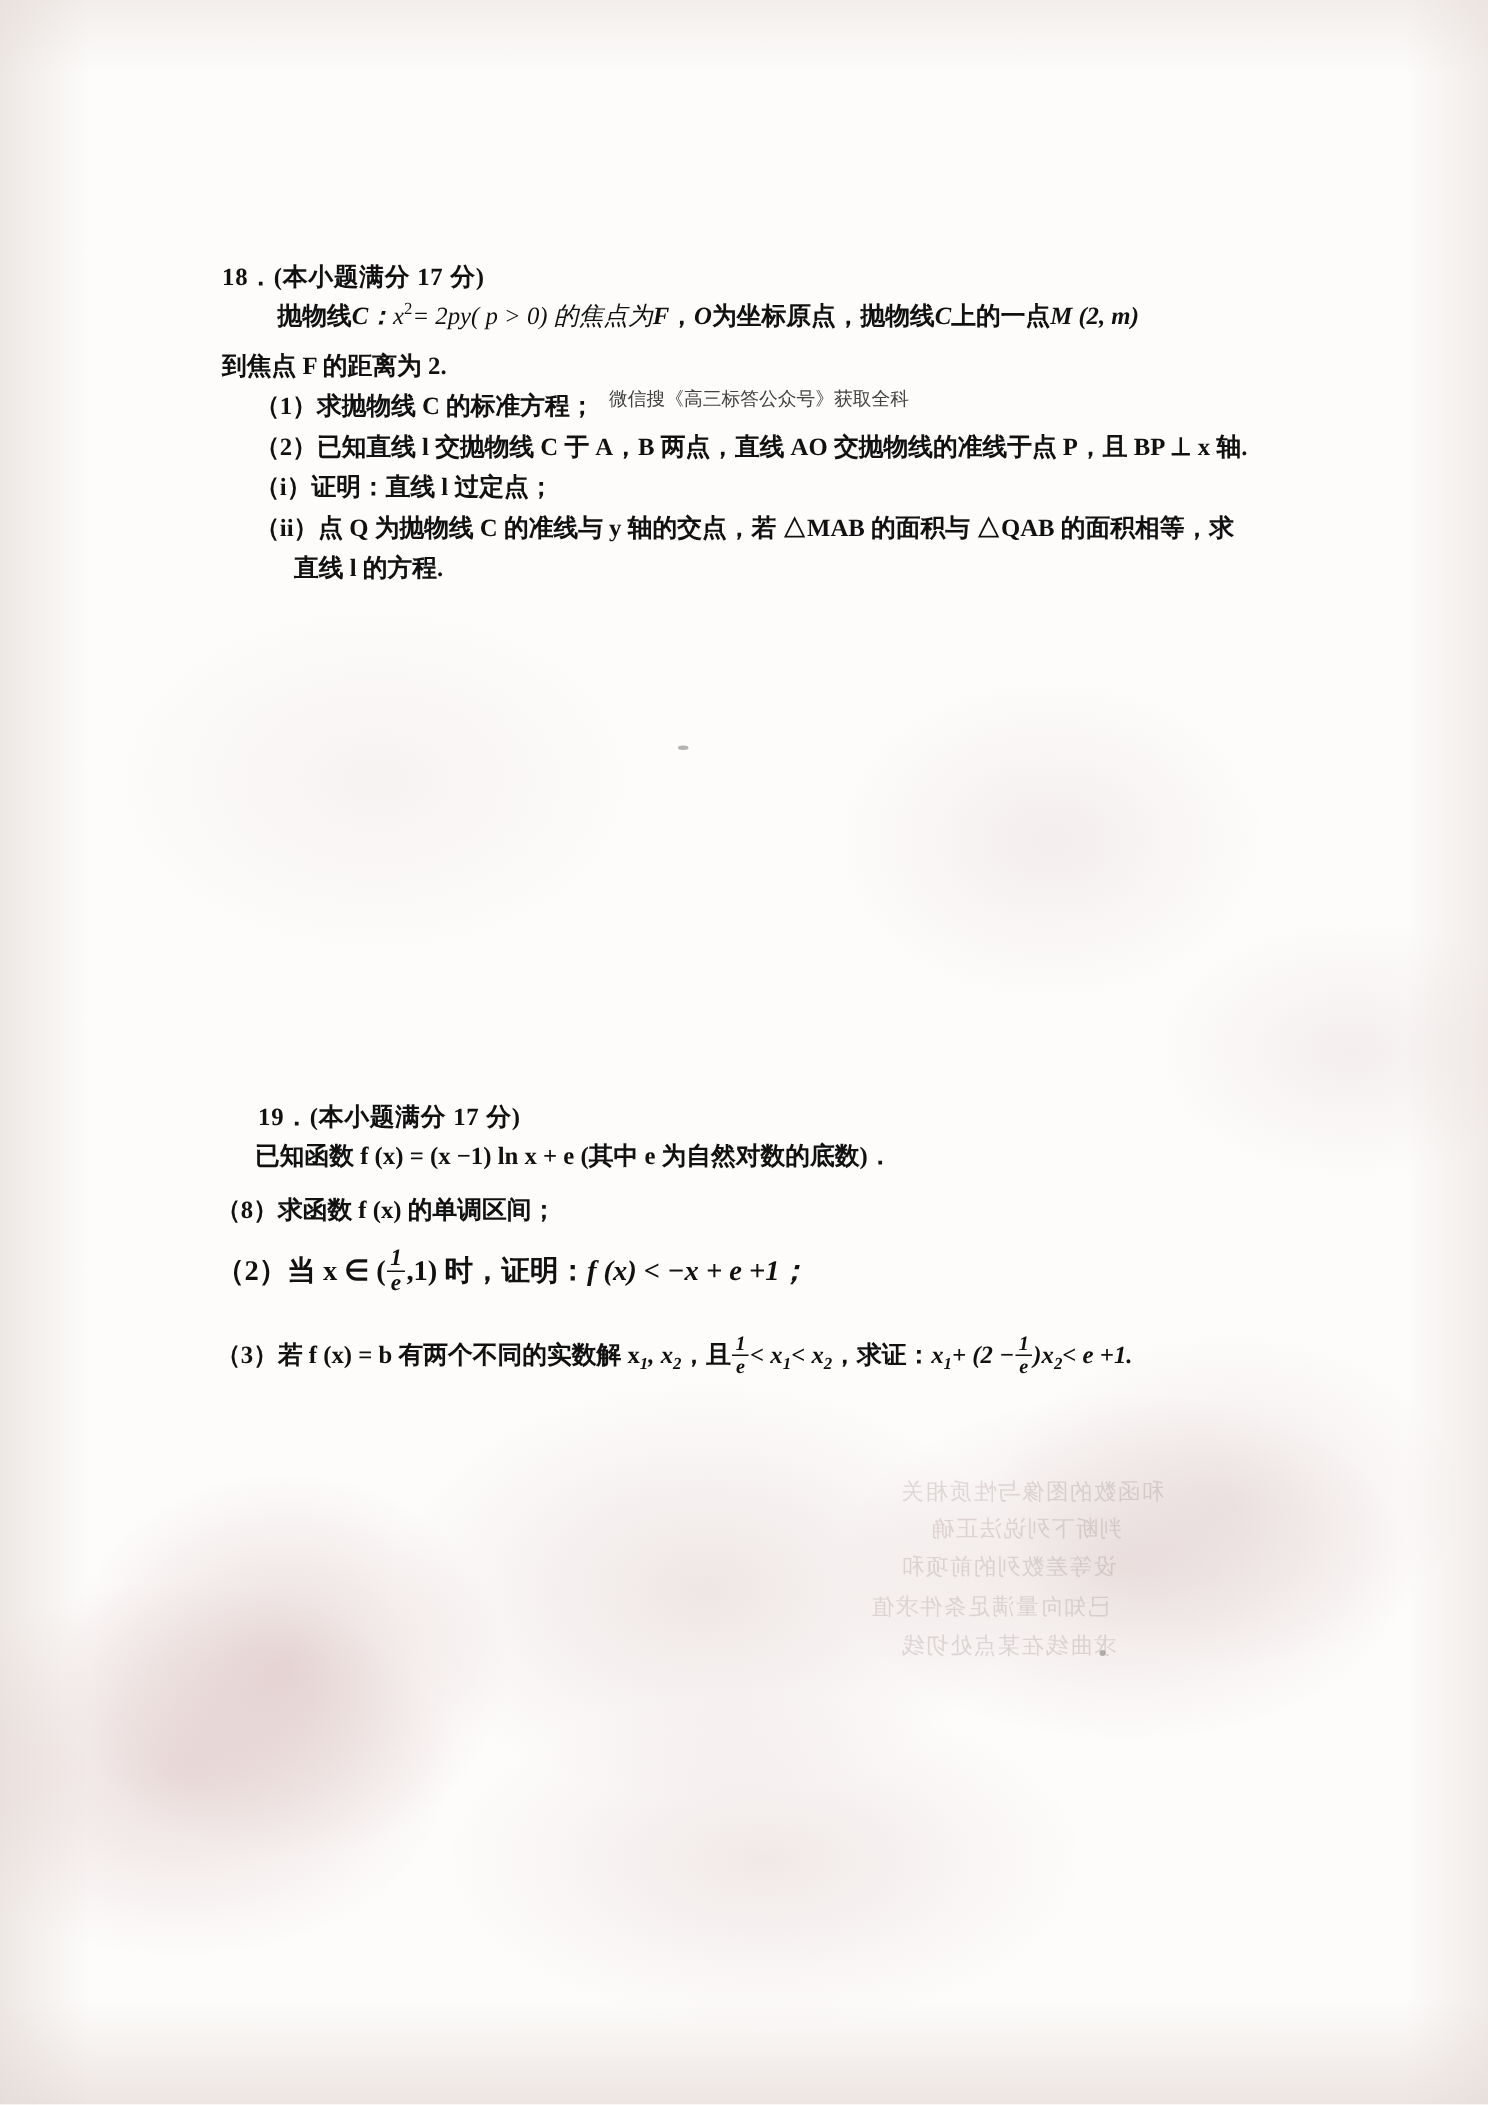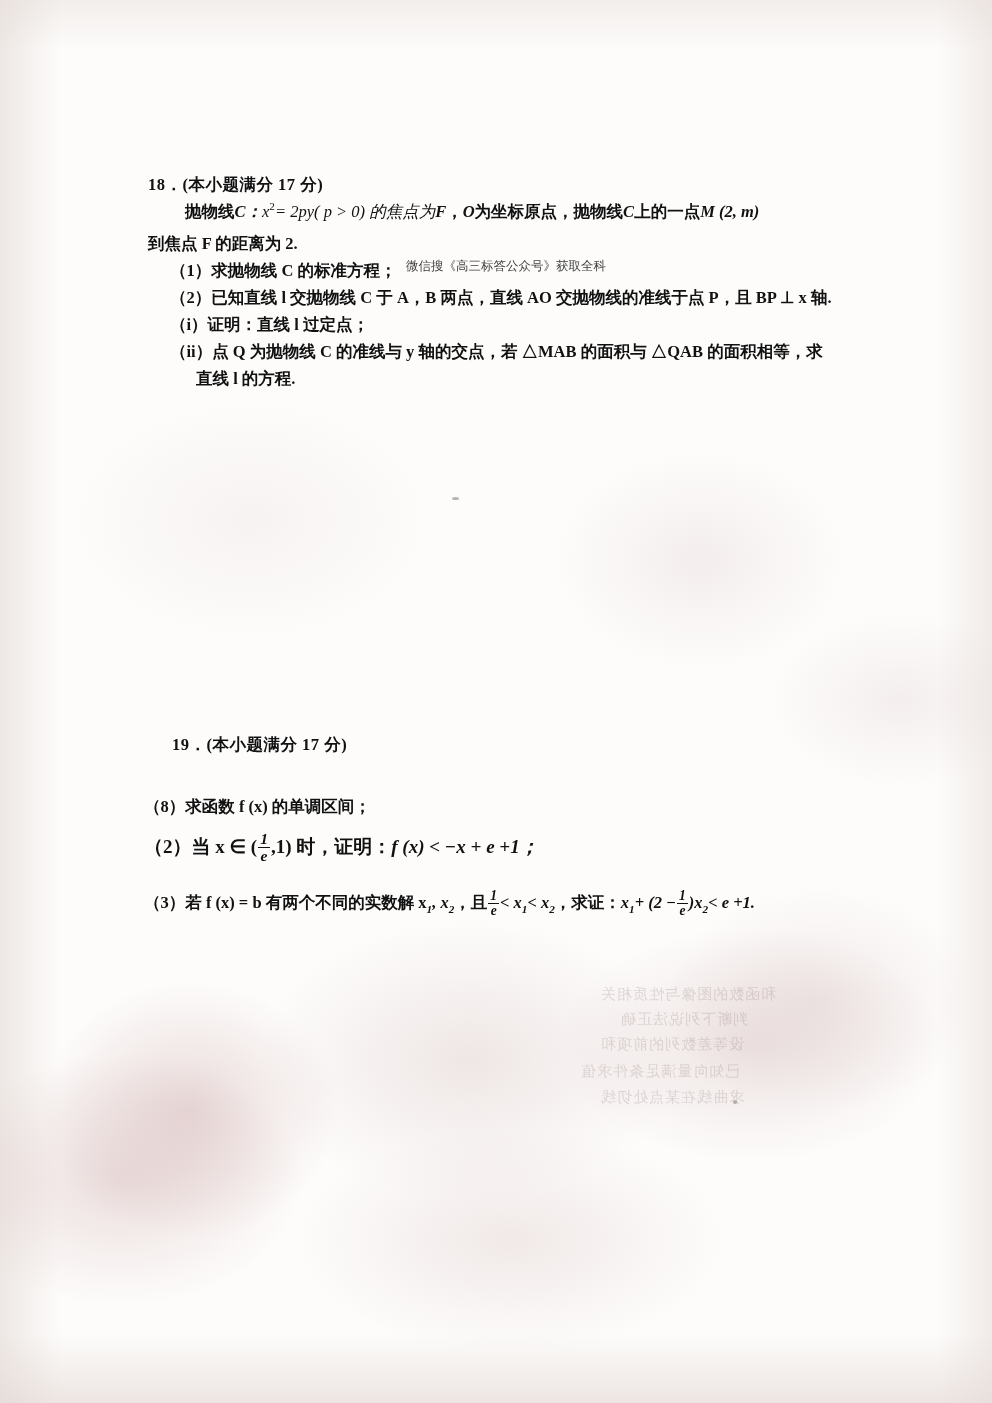--- a/index.html
+++ b/index.html
@@ -151,20 +151,21 @@
   <div class="blk line bold" style="left:170px;top:312px;">（i）证明：直线 l 过定点；</div>
   <div class="blk line bold" style="left:170px;top:339px;">（ii）点 Q 为抛物线 C 的准线与 y 轴的交点，若 △MAB 的面积与 △QAB 的面积相等，求</div>
   <div class="blk line bold" style="left:196px;top:366px;">直线 l 的方程.</div>
 
   <div class="blk" style="left:128px;top:732px;margin-left:44px;">
     <div class="line">
       <span class="qnum">19．</span><span class="qnum">(本小题满分 17 分)</span>
     </div>
   </div>
 
+  <div class="blk line bold" style="left:170px;top:758px;">已知函数 f (x) = (x −1) ln x + e (其中 e 为自然对数的底数)．</div>
 
   <div class="blk line bold" style="left:144px;top:794px;">（8）求函数 f (x) 的单调区间；</div>
 
   <div class="blk line bold" style="left:144px;top:832px;font-size:19px;">
     <span>（2）当 x ∈ (</span><span class="frac"><span class="num ital">1</span><span class="den ital">e</span></span><span>,1) 时，证明：</span><span class="ital">f (x) &lt; −x + e +1；</span>
   </div>
 
   <div class="blk line bold" style="left:144px;top:890px;font-size:16.5px;">
     <span>（3）若 f (x) = b 有两个不同的实数解 x</span><span class="sub ital">1</span><span class="ital">, x</span><span class="sub ital">2</span><span>，且</span><span class="frac"><span class="num ital">1</span><span class="den ital">e</span></span><span class="ital">&lt; x</span><span class="sub ital">1</span><span class="ital">&lt; x</span><span class="sub ital">2</span><span>，求证：</span><span class="ital">x</span><span class="sub ital">1</span><span class="ital">+ (2 −</span><span class="frac"><span class="num ital">1</span><span class="den ital">e</span></span><span class="ital">)x</span><span class="sub ital">2</span><span class="ital">&lt; e +1.</span>
   </div>

